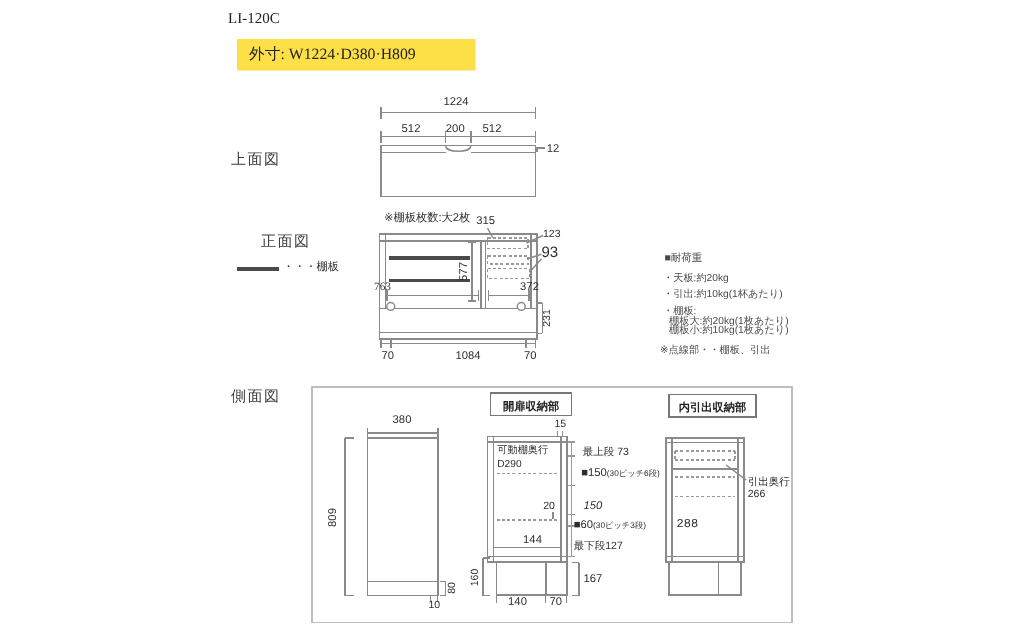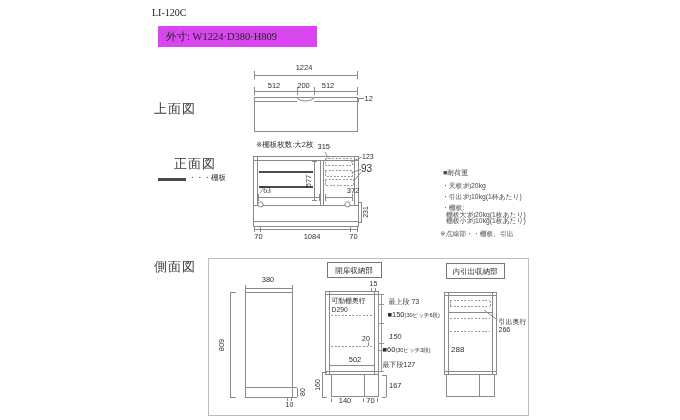--- a/index.html
+++ b/index.html
@@ -3,26 +3,26 @@
 <meta charset="utf-8">
 <style>
   html,body{margin:0;padding:0;background:#fff;}
   #canvas{position:relative;width:628px;height:420px;background:#fff;overflow:hidden;
           font-family:"Liberation Sans","DejaVu Sans",sans-serif;color:#2e2e2e;}
   #linework{position:absolute;left:0;top:0;}
   .t{position:absolute;white-space:nowrap;line-height:1;}
   .c{transform:translate(-50%,-50%);}
   .rot{transform:translate(-50%,-50%) rotate(-90deg);}
   .serif{font-family:"Liberation Serif","DejaVu Serif",serif;}
-  .f68{font-size:6.8px;} .f7{font-size:7px;} .f75{font-size:7.5px;} .f8{font-size:8px;}
-  .f9{font-size:13px;letter-spacing:1px;text-align:center;} .f10{font-size:10px;}
+  .f68{font-size:6.8px;} .f7{font-size:7px;} .f75{font-size:7.5px;} .f8{font-size:8px;font-family:Liberation Mono, monospace;}
+  .f9{font-size:10px;letter-spacing:1px;text-align:center;} .f10{font-size:10px;}
   .gray{color:#4a4a4a;}
-  .sizebox{position:absolute;left:158px;top:26px;width:151px;height:21px;background:#d946ef;
+  .sizebox{position:absolute;left:158px;top:26px;width:151px;height:21px;background:#fde047;
            line-height:21px;padding-left:8px;font-size:10.5px;color:#222;}
-  .labelbox{position:absolute;text-align:center;font-size:7.5px;color:#222;}
+  .labelbox{position:absolute;text-align:center;font-size:7.5px;color:#222;font-weight:bold;}
   .note-small{font-size:5.5px;}
 </style>
 </head>
 <body>
 
 <div id="canvas">
 
   <svg id="linework" width="680" height="420" viewBox="0 0 680 420" shape-rendering="crispEdges" stroke="#8a8a8a" stroke-width="1" fill="none">
 
     <g>
@@ -162,21 +162,21 @@
   <div class="t f75 c" style="left:303.5px;top:86px;">200</div>
   <div class="t f75 c" style="left:328px;top:86px;">512</div>
   <div class="t f75" style="left:364.5px;top:95px;">12</div>
 
   <div class="t f75" style="left:188.5px;top:174px;text-align:center;">・・・棚板</div>
   <div class="t f75" style="left:256px;top:141px;">※棚板枚数:大2枚</div>
   <div class="t f75" style="left:317.5px;top:143px;">315</div>
   <div class="t f7" style="left:362px;top:152.5px;">123</div>
   <div class="t" style="left:361px;top:164px;font-size:10px;">93</div>
   <div class="t f75 rot" style="left:309px;top:181px;">577</div>
-  <div class="t f75 c" style="left:265px;top:191px;font-family:Liberation Serif, serif;">763</div>
+  <div class="t f75 c" style="left:255px;top:191px;font-family:Liberation Serif, serif;">763</div>
   <div class="t f75 c" style="left:337px;top:190.5px;padding-left:32px;">372</div>
   <div class="t f7 rot" style="left:365px;top:212px;">231</div>
   <div class="t f75 c" style="left:258.5px;top:236.5px;">70</div>
   <div class="t f75 c" style="left:312px;top:236.5px;">1084</div>
   <div class="t f75 c" style="left:353.5px;top:236.5px;">70</div>
 
   <div class="t f7 gray" style="left:443px;top:169px;">■耐荷重</div>
   <div class="t f68 gray" style="left:442px;top:182.5px;">・天板:約20kg</div>
   <div class="t f68 gray" style="left:442px;top:194px;">・引出:約10kg(1杯あたり)</div>
   <div class="t f68 gray" style="left:442px;top:205px;">・棚板:</div>
@@ -187,21 +187,21 @@
   <div class="t f75 c" style="left:268px;top:279.5px;">380</div>
   <div class="t f75 rot" style="left:222px;top:344.5px;">809</div>
   <div class="t f7 rot" style="left:301.5px;top:392px;">80</div>
   <div class="t f7 c" style="left:289.5px;top:404px;">10</div>
 
   <div class="labelbox" style="left:327px;top:266px;width:54px;">開扉収納部</div>
   <div class="t f7 c" style="left:373.5px;top:283px;">15</div>
   <div class="t f68" style="left:331.5px;top:297.5px;">可動棚奥行</div>
   <div class="t f68" style="left:331.5px;top:306.5px;">D290</div>
   <div class="t f7 c" style="left:366px;top:337.5px;">20</div>
-  <div class="t f75 c" style="left:355px;top:359.5px;">502</div>
+  <div class="t f75 c" style="left:355px;top:359.5px;">144</div>
 
   <div class="t f7" style="left:388.5px;top:297.5px;">最上段 73</div>
   <div class="t f75" style="left:387.5px;top:310.5px;"><span>■150</span><span class="note-small">(30ピッチ6段)</span></div>
   <div class="t f75" style="left:389px;top:332.5px;font-style:italic;">150</div>
   <div class="t f75" style="left:382.5px;top:345.5px;"><span>■60</span><span class="note-small">(30ピッチ3段)</span></div>
   <div class="t f7" style="left:382.5px;top:360.5px;">最下段127</div>
 
   <div class="t f7 rot" style="left:316.5px;top:384.5px;">160</div>
   <div class="t f75" style="left:389px;top:381.5px;">167</div>
   <div class="t f75 c" style="left:345px;top:400.5px;">140</div>

